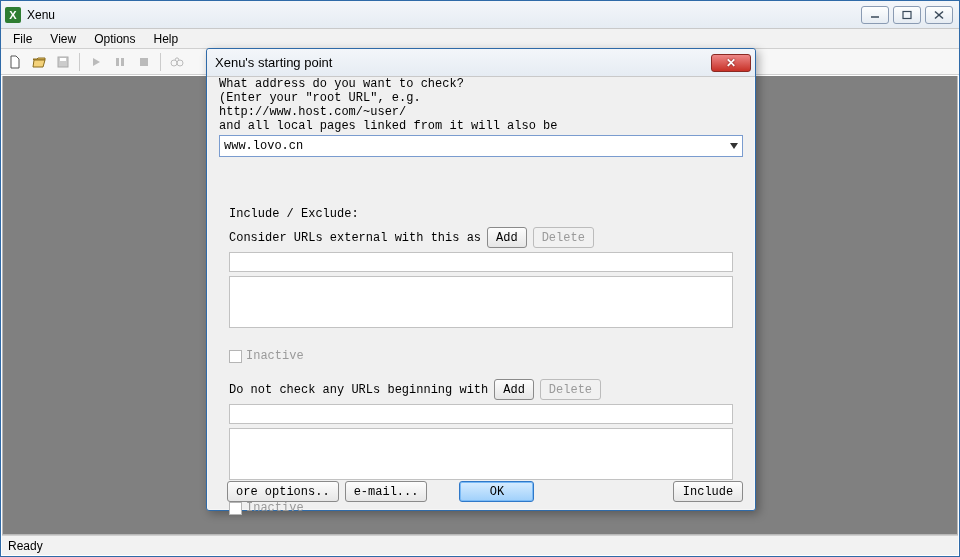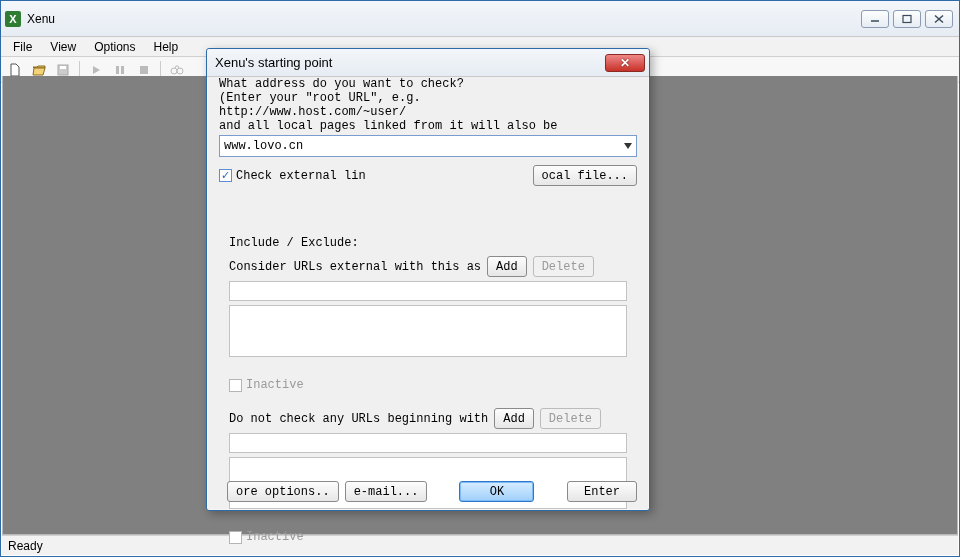--- a/index.html
+++ b/index.html
@@ -10,21 +10,21 @@
     font-size:12px;
     background:#fff;
     overflow:hidden;
     border:1px solid #2f6aa8;
     position:relative;
   }
   .mono { font-family: "Courier New", monospace; font-size:12px; }
 
   
   .main-titlebar {
-    height:36px;
+    height:28px;
     background:linear-gradient(#f3f6fa,#e6ecf3);
     display:flex; align-items:center;
     padding:0 6px 0 4px;
     border-bottom:1px solid #c9c9c9;
   }
   .app-icon {
     width:16px; height:16px;
     background:#2e7d32;
     border-radius:2px;
     margin-right:6px;
@@ -94,21 +94,21 @@
     border-top:1px solid #d0d0d0;
     padding:0 6px;
     display:flex; align-items:center;
     color:#000;
   }
 
   
   .dialog {
     position:absolute;
     left:205px; top:47px;
-    width:444px; height:463px;
+    width:550px; height:463px;
     background:#f0f0f0;
     border:1px solid #2f6aa8;
     box-shadow:0 0 0 1px rgba(255,255,255,.4) inset, 3px 3px 10px rgba(0,0,0,.3);
     border-radius:3px;
   }
   .dlg-titlebar {
     height:28px;
     background:linear-gradient(#f3f6fa,#e6ecf3);
     display:flex; align-items:center;
     padding:0 4px 0 8px;
@@ -332,28 +332,20 @@
       <div class="combo">
         <input class="mono" value="www.lovo.cn" style="">
         <div class="drop">
           <svg width="8" height="6" viewBox="0 0 8 6">
               <path d="M0 0h8L4 6z" fill="#333"></path>
             </svg>
         </div>
       </div>
     </div>
 
-    <div class="row-ext">
-      <div class="chk checked"></div>
-      <span class="mono">Check external lin</span>
-      <div class="spacer"></div>
-      <div class="btn">
-          <span>ocal file...</span>
-        </div>
-    </div>
 
     <div class="section">
       <div class="sec-title mono">Include / Exclude:</div>
 
       <div class="sub-row">
         <span class="mono sub-label">Consider URLs external with this as</span>
         <div class="btn">
             <span>Add</span>
           </div>
         <div class="btn disabled">
@@ -396,17 +388,17 @@
         </div>
       <div class="btn">
           <span>e-mail...</span>
         </div>
       <div style="width:20px;"></div>
       <div class="btn primary">
           <span>OK</span>
         </div>
       <div class="spacer"></div>
       <div class="btn" style="min-width:70px;">
-          <span>Enter</span>
+          <span>Include</span>
         </div>
     </div>
   </div>
 </div>
 
 </body></html>

